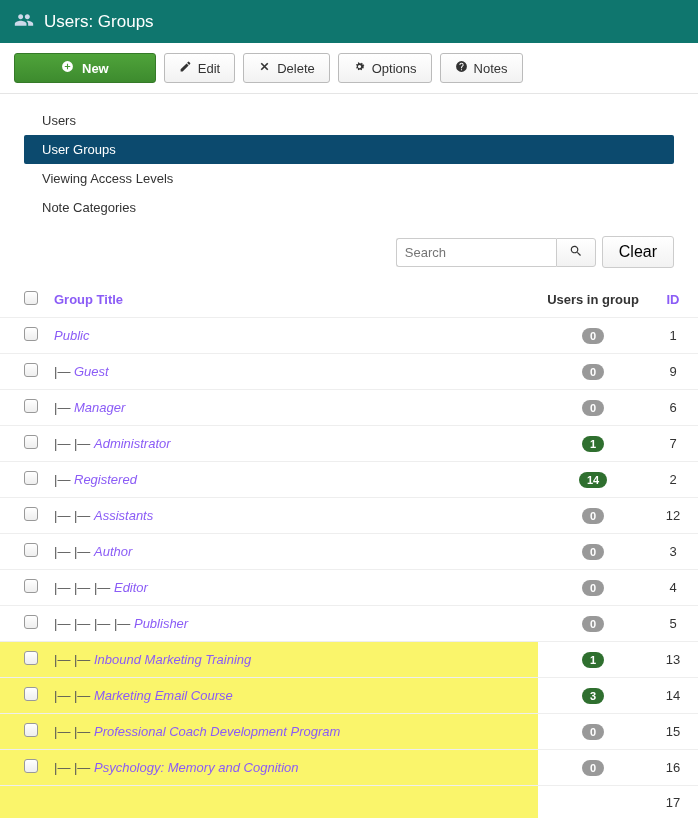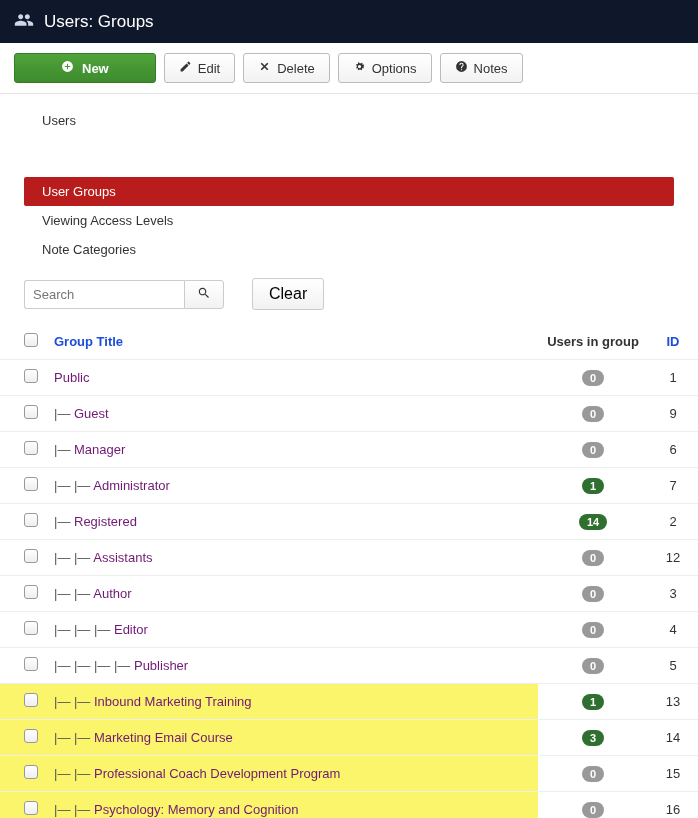--- a/index.html
+++ b/index.html
@@ -1,52 +1,52 @@
 <!DOCTYPE html>
 <html><head>
 <meta charset="utf-8">
 <style>
   * { box-sizing: border-box; margin: 0; padding: 0; }
   body { font-family: Arial, Helvetica, sans-serif; font-size: 13px; color: #333; background: #fff; width: 698px; }
   
   
-  .header-bar { background: #0f172a; color: #fff; padding: 10px 14px; display: flex; align-items: center; gap: 10px; }
+  .header-bar { background: #0f766e; color: #fff; padding: 10px 14px; display: flex; align-items: center; gap: 10px; }
   .header-bar .icon svg { width: 20px; height: 20px; fill: #cdd9ea; }
   .header-bar h1 { font-size: 17px; font-weight: normal; }
   
   
   .toolbar { padding: 10px 14px; border-bottom: 1px solid #e5e5e5; display: flex; gap: 8px; }
   .btn { display: inline-flex; align-items: center; gap: 6px; padding: 6px 14px; border: 1px solid #bbb; background: linear-gradient(#fff,#f2f2f2); border-radius: 3px; font-size: 13px; cursor: pointer; color: #333; }
   .btn svg { width: 13px; height: 13px; fill: #333; }
   .btn.green { background: linear-gradient(#4fa33a,#3d8b2e); border-color: #357a28; color: #fff; padding: 6px 46px; font-weight: bold; gap: 8px; }
   .btn.green svg { fill: #fff; }
   
   
   .subnav { margin: 12px 24px 10px 24px; }
   .subnav-item { padding: 7px 18px; font-size: 13px; color: #333; cursor: pointer; border-radius: 2px; }
-  .subnav-item.active { background: #b91c1c; color: #fff; margin-top: 42px; }
-  
-  
-  .searchrow { padding: 4px 24px 14px 24px; display: flex; gap: 28px; align-items: center; }
+  .subnav-item.active { background: #0c4a6e; color: #fff; }
+  
+  
+  .searchrow { padding: 4px 24px 14px 24px; display: flex; gap: 6px; align-items: center; justify-content: flex-end; }
   .search-wrap { display: flex; }
   .search-input { width: 160px; padding: 6px 8px; border: 1px solid #ccc; border-right: none; border-radius: 3px 0 0 3px; font-size: 13px; }
   .search-btn { width: 40px; border: 1px solid #ccc; background: linear-gradient(#fff,#f2f2f2); border-radius: 0 3px 3px 0; cursor: pointer; display:flex; align-items:center; justify-content:center;}
   .search-btn svg { width:14px; height:14px; fill:#333; }
   .clear-btn { padding: 6px 16px; border: 1px solid #ccc; background: linear-gradient(#fff,#f2f2f2); border-radius: 3px; font-size: 16px; cursor: pointer; }
   
   
   .table { width: 100%; border-collapse: collapse; }
   .table th, .table td { padding: 9px 8px; text-align: left; border-bottom: 1px solid #eee; vertical-align: middle; }
   .table th { font-weight: bold; font-size: 13px; }
   .col-check { width: 36px; padding-left: 24px !important; }
   .col-title { }
   .col-users { width: 110px; text-align: center !important; }
   .col-id { width: 50px; text-align: center !important; }
-  .table th.sortable { color: #1d4ed8; cursor: pointer; }
-  .table td a { color: #701a75; text-decoration: none; }
+  .table th.sortable { color: #8b5cf6; cursor: pointer; }
+  .table td a { color: #8b5cf6; text-decoration: none; font-style: italic; }
   .tree-prefix { color: #555; }
   .badge { display: inline-block; min-width: 22px; padding: 2px 8px; border-radius: 10px; background: #999; color: #fff; font-size: 11px; font-weight: bold; text-align: center; }
   .badge.nonzero { background: #2f6f2f; }
   .checkbox { width:14px; height:14px; border:1px solid #999; border-radius:3px; background: linear-gradient(#fff,#eee); display:inline-block; cursor:pointer; }
   tr.highlight td.col-check, tr.highlight td.col-title-cell { background: #faf56b; }
   tbody tr { font-size: 13px; }
 </style>
 </head>
 <body>
 

